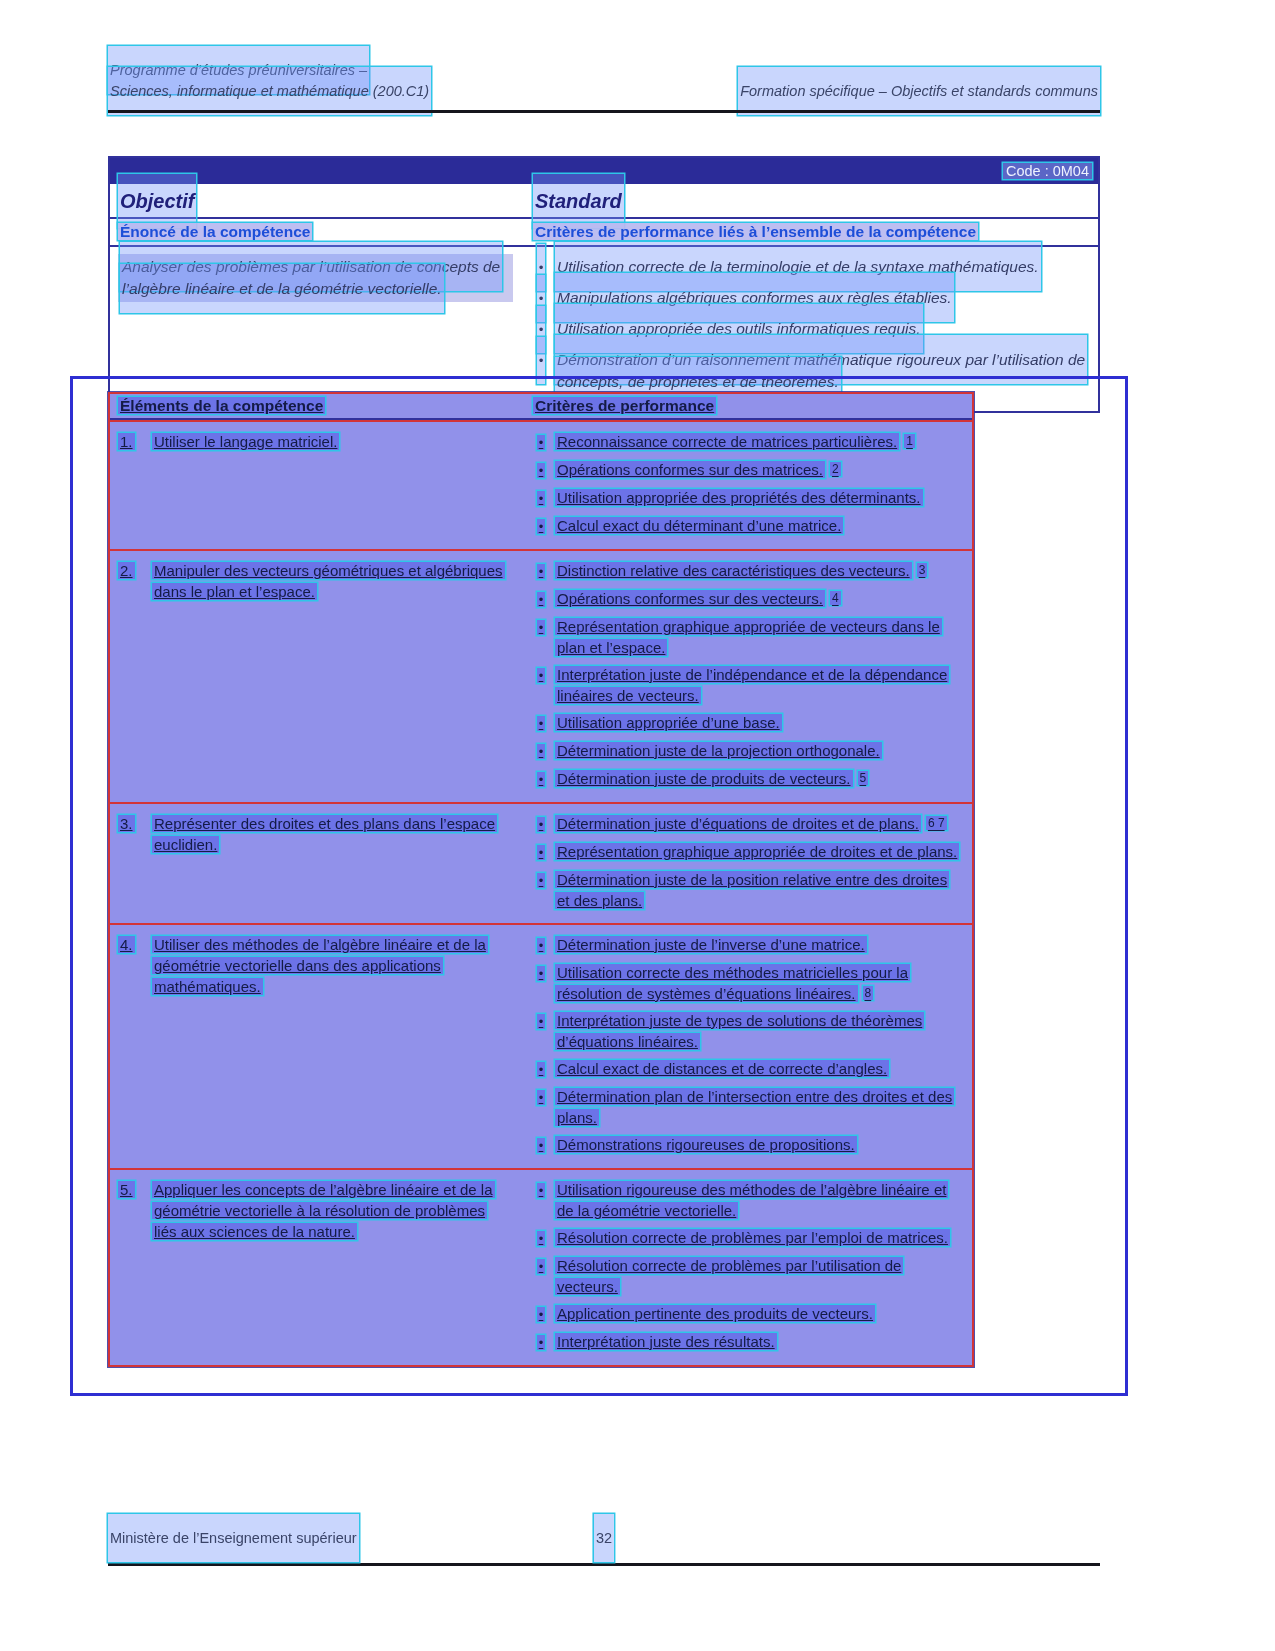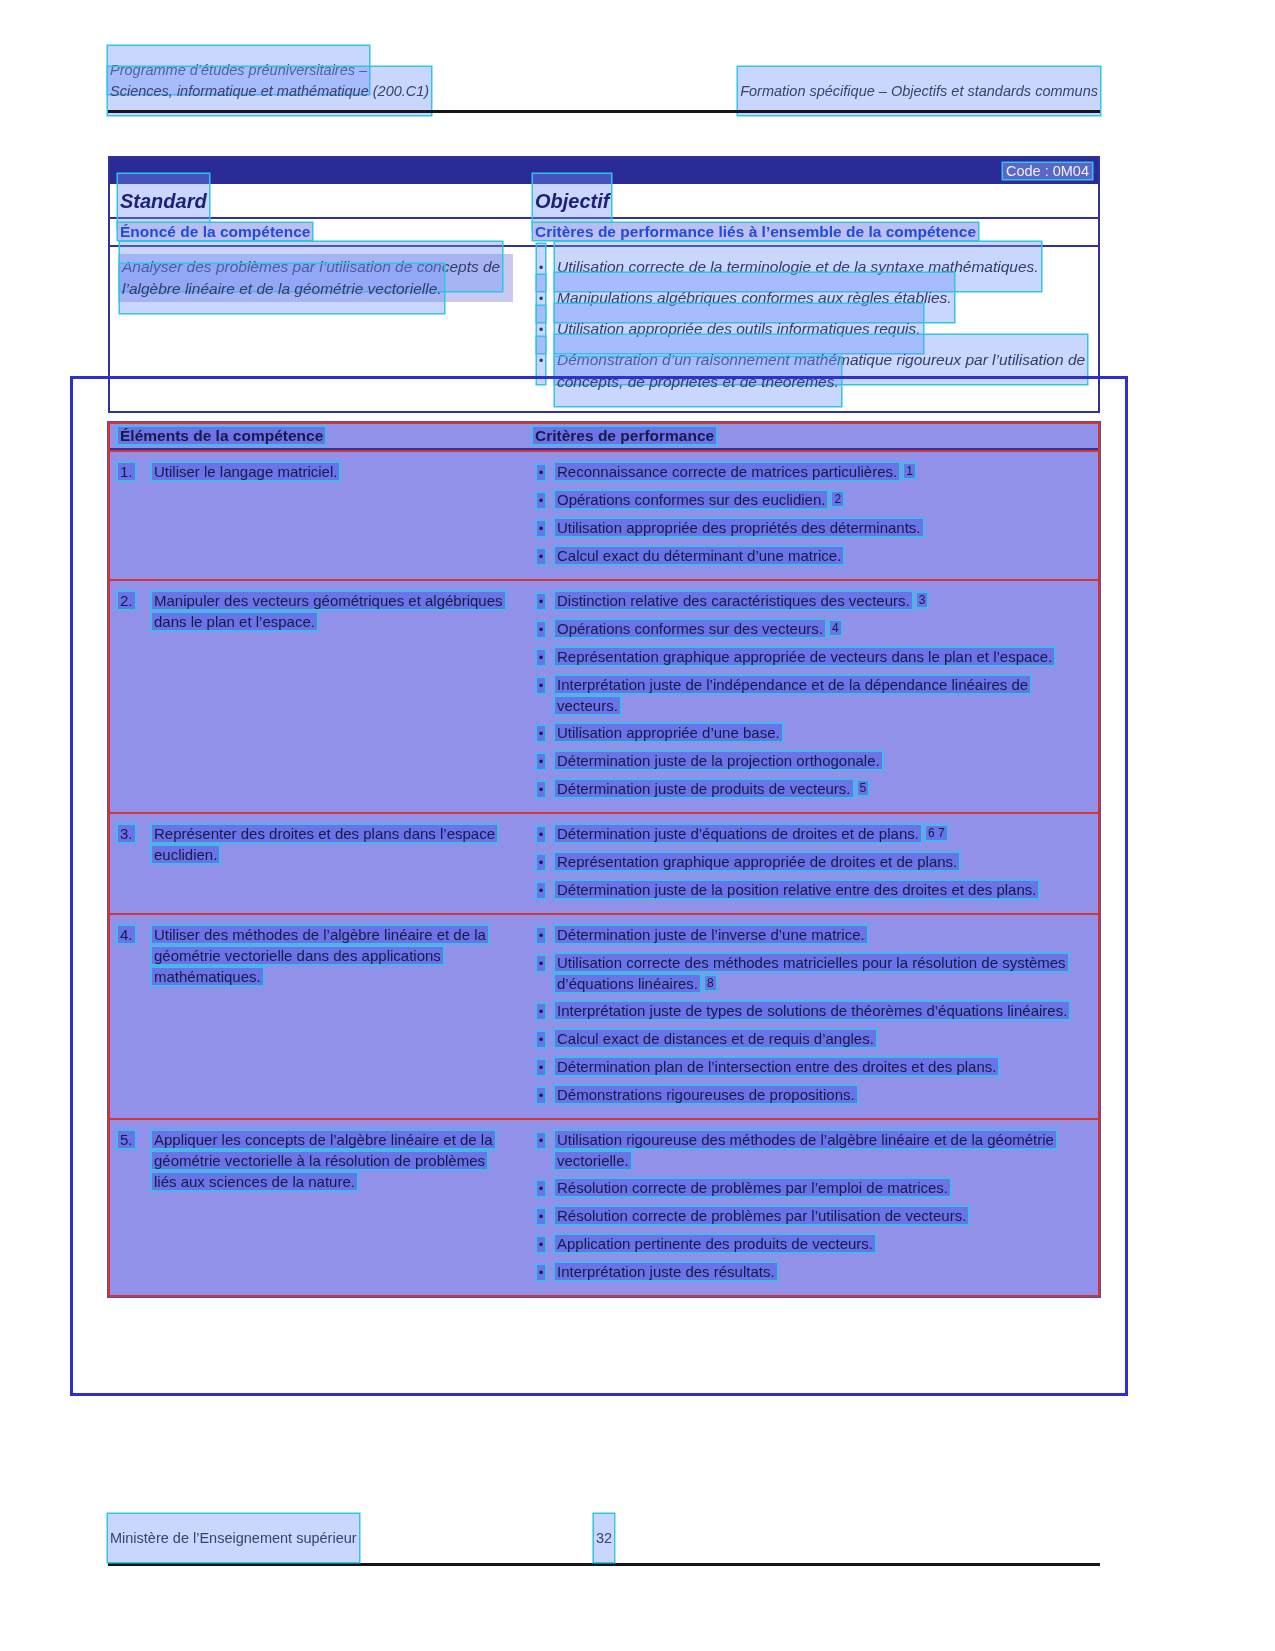--- a/index.html
+++ b/index.html
@@ -42,25 +42,25 @@
   .bodyrow{display:grid;grid-template-columns:415px 1fr;padding:7px 0 10px 0;font-style:italic;}
   .stmt{margin:0 12px 0 8px;background:var(--lavender,#c9c9ef);padding:2px 2px;
         font-size:15.5px;line-height:22px;align-self:start;}
   .critlist{list-style:none;margin:0;padding:2px 8px 0 2px;}
   .critlist li{display:flex;margin-bottom:8px;font-size:15.5px;line-height:22px;}
   .dotcell{flex:0 0 28px;text-align:center;}
   .dotg{font-size:13px;}
   .ctext{flex:1;}
 
   
-  .t2{position:absolute;left:108px;top:422px;width:992px;box-sizing:border-box;
+  .t2{position:absolute;left:108px;top:392px;width:866px;box-sizing:border-box;
       background:var(--table2_fill,#9191ea);
       border:2px solid var(--annotation_red,#d23438);
       box-shadow:0 0 0 1px rgba(49,49,156,.85);
-      color:#141b46;}
+      color:#141b46;text-decoration:underline;}
   .headrow2{display:grid;grid-template-columns:415px 1fr;padding:3px 8px;
       font-weight:bold;font-size:15.5px;border-bottom:2px solid #31319c;}
   .t2row{display:grid;grid-template-columns:415px 1fr;
       border-top:2px solid var(--annotation_red,#d23438);padding:7px 0 6px 0;}
   .t2row:first-of-type{border-top:none;}
   .t2left{display:flex;align-items:flex-start;padding:2px 6px 0 8px;
       font-size:15px;line-height:21px;}
   .num{flex:0 0 34px;}
   .eltext{flex:1;padding-right:16px;}
   .critlist2{list-style:none;margin:0;padding:2px 10px 0 2px;}
@@ -95,22 +95,22 @@
       <span class="hl">Formation spécifique – Objectifs et standards communs</span>
     </div>
   </div>
   <div class="rule-top"></div>
 
   <div class="box1">
     <div class="codebar">
       <span class="hl-code">Code : 0M04</span>
     </div>
     <div class="titlerow">
+      <span class="title"><span class="hl">Objectif</span></span>
       <span class="title"><span class="hl">Standard</span></span>
-      <span class="title"><span class="hl">Objectif</span></span>
     </div>
     <div class="headrow">
       <span><span class="hl-lav">Énoncé de la compétence</span></span>
       <span><span class="hl-lav">Critères de performance liés à l’ensemble de la compétence</span></span>
     </div>
     <div class="bodyrow">
       <div class="stmt">
         <span class="hl">Analyser des problèmes par l’utilisation de concepts de l’algèbre linéaire et de la géométrie vectorielle.</span>
       </div>
       <ul class="critlist">
@@ -145,21 +145,21 @@
         <span class="num"><span class="hl2">1.</span></span>
         <span class="eltext"><span class="hl2">Utiliser le langage matriciel.</span></span>
       </div>
       <ul class="critlist2">
         <li>
           <span class="dotcell"><span class="hl2 dotg">•</span></span>
           <span class="ctext"><span class="hl2">Reconnaissance correcte de matrices particulières.</span><sup class="ref">1</sup></span>
         </li>
         <li>
           <span class="dotcell"><span class="hl2 dotg">•</span></span>
-          <span class="ctext"><span class="hl2">Opérations conformes sur des euclidien.</span><sup class="ref">2</sup></span>
+          <span class="ctext"><span class="hl2">Opérations conformes sur des matrices.</span><sup class="ref">2</sup></span>
         </li>
         <li>
           <span class="dotcell"><span class="hl2 dotg">•</span></span>
           <span class="ctext"><span class="hl2">Utilisation appropriée des propriétés des déterminants.</span></span>
         </li>
         <li>
           <span class="dotcell"><span class="hl2 dotg">•</span></span>
           <span class="ctext"><span class="hl2">Calcul exact du déterminant d’une matrice.</span></span>
         </li>
       </ul>
@@ -236,21 +236,21 @@
         <li>
           <span class="dotcell"><span class="hl2 dotg">•</span></span>
           <span class="ctext"><span class="hl2">Utilisation correcte des méthodes matricielles pour la résolution de systèmes d’équations linéaires.</span><sup class="ref">8</sup></span>
         </li>
         <li>
           <span class="dotcell"><span class="hl2 dotg">•</span></span>
           <span class="ctext"><span class="hl2">Interprétation juste de types de solutions de théorèmes d’équations linéaires.</span></span>
         </li>
         <li>
           <span class="dotcell"><span class="hl2 dotg">•</span></span>
-          <span class="ctext"><span class="hl2">Calcul exact de distances et de requis d’angles.</span></span>
+          <span class="ctext"><span class="hl2">Calcul exact de distances et de correcte d’angles.</span></span>
         </li>
         <li>
           <span class="dotcell"><span class="hl2 dotg">•</span></span>
           <span class="ctext"><span class="hl2">Détermination plan de l’intersection entre des droites et des plans.</span></span>
         </li>
         <li>
           <span class="dotcell"><span class="hl2 dotg">•</span></span>
           <span class="ctext"><span class="hl2">Démonstrations rigoureuses de propositions.</span></span>
         </li>
       </ul>

